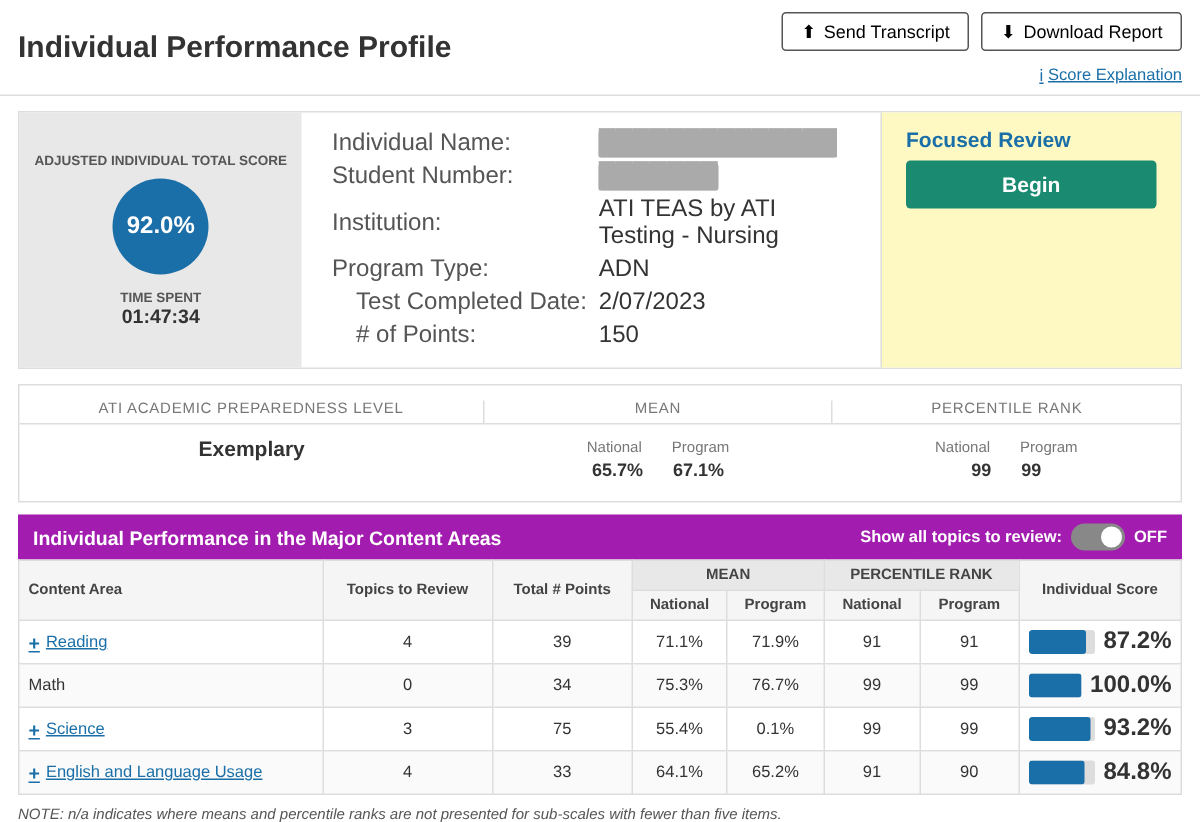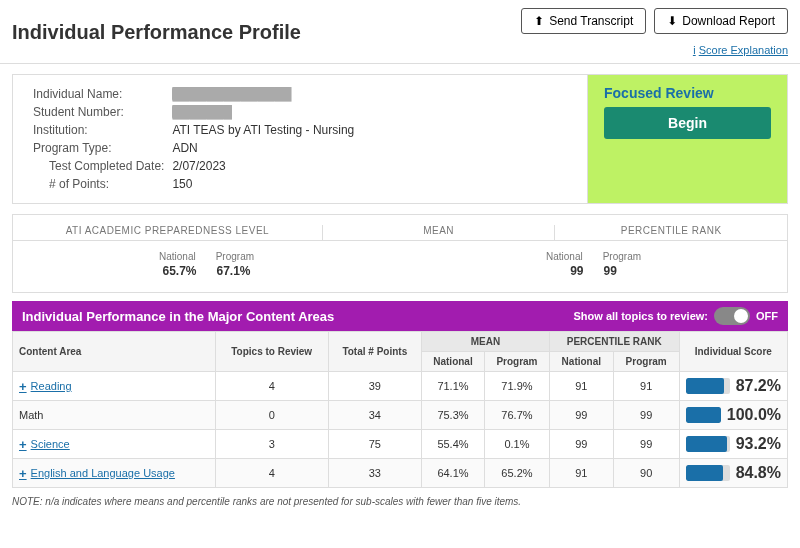--- a/index.html
+++ b/index.html
@@ -14,25 +14,25 @@
 
     .profile-section { display: flex; border: 1px solid #ddd; margin: 10px 12px; }
     .score-box { background: #e8e8e8; padding: 12px 10px; display: flex; flex-direction: column; align-items: center; justify-content: center; min-width: 110px; }
     .score-label { font-size: 9px; font-weight: bold; text-align: center; color: #555; line-height: 1.2; text-transform: uppercase; }
     .score-circle { background: #1a6fa8; color: #fff; border-radius: 50%; width: 64px; height: 64px; display: flex; align-items: center; justify-content: center; font-size: 16px; font-weight: bold; margin: 6px 0; }
     .time-label { font-size: 9px; font-weight: bold; color: #555; text-transform: uppercase; margin-top: 4px; }
     .time-value { font-size: 13px; font-weight: bold; color: #333; }
 
     .profile-info { padding: 10px 16px; flex: 1; }
     .profile-info table { border-collapse: collapse; }
-    .profile-info td { padding: 2px 4px; font-size: 12px; }
+    .profile-info td { padding: 2px 4px; font-size: 16px; }
     .profile-info td:first-child { color: #555; font-weight: normal; white-space: nowrap; }
     .redacted { background: #aaa; color: #aaa; border-radius: 2px; display: inline-block; }
 
-    .focused-review { background: #bef264; padding: 10px 16px; min-width: 200px; border-left: 1px solid #ddd; }
+    .focused-review { background: #fef9c3; padding: 10px 16px; min-width: 200px; border-left: 1px solid #ddd; }
     .focused-review-title { font-size: 14px; font-weight: bold; color: #1a6fa8; margin-bottom: 6px; }
     .focused-review-row { font-size: 12px; margin-bottom: 8px; }
     .btn-begin { background: #1a8a70; color: #fff; border: none; padding: 8px 40px; font-size: 14px; font-weight: bold; cursor: pointer; border-radius: 3px; width: 100%; }
 
     .ati-level-section { margin: 0 12px; border: 1px solid #ddd; padding: 10px 0 14px; }
     .ati-level-header { display: flex; border-bottom: 1px solid #ddd; }
     .ati-level-col { flex: 2; text-align: center; font-size: 10px; color: #777; text-transform: uppercase; padding-bottom: 4px; border-right: 1px solid #ddd; letter-spacing: 0.5px; }
     .ati-level-col:last-child { border-right: none; }
     .ati-level-col.narrow { flex: 1.5; }
 
@@ -88,20 +88,26 @@
     </div>
     <div class="score-explanation">
       <span>ℹ</span>
       <span>Score Explanation</span>
     </div>
   </div>
 </div>
 
 <div class="profile-section">
 
+  <div class="score-box">
+    <div class="score-label">ADJUSTED INDIVIDUAL TOTAL SCORE</div>
+    <div class="score-circle">92.0%</div>
+    <div class="time-label">TIME SPENT</div>
+    <div class="time-value">01:47:34</div>
+  </div>
 
   <div class="profile-info">
     <table>
       <tbody>
           <tr>
         <td>Individual Name:</td>
         <td><span class="redacted">██████████████</span></td>
       </tr>
       <tr>
         <td>Student Number:</td>
@@ -133,20 +139,23 @@
   </div>
 </div>
 
 <div class="ati-level-section">
   <div class="ati-level-header">
     <div class="ati-level-col">ATI ACADEMIC PREPAREDNESS LEVEL</div>
     <div class="ati-level-col narrow">MEAN</div>
     <div class="ati-level-col narrow">PERCENTILE RANK</div>
   </div>
   <div class="ati-level-data">
+    <div class="ati-level-data-col">
+      <div class="ati-level-main">Exemplary</div>
+    </div>
     <div class="ati-level-data-col narrow">
       <div class="ati-sub-row">
         <span class="ati-sub-label">National</span>
         <span class="ati-sub-label">Program</span>
       </div>
       <div class="ati-sub-row">
         <span style="font-weight:bold">65.7%</span>
         <span style="font-weight:bold">67.1%</span>
       </div>
     </div>

